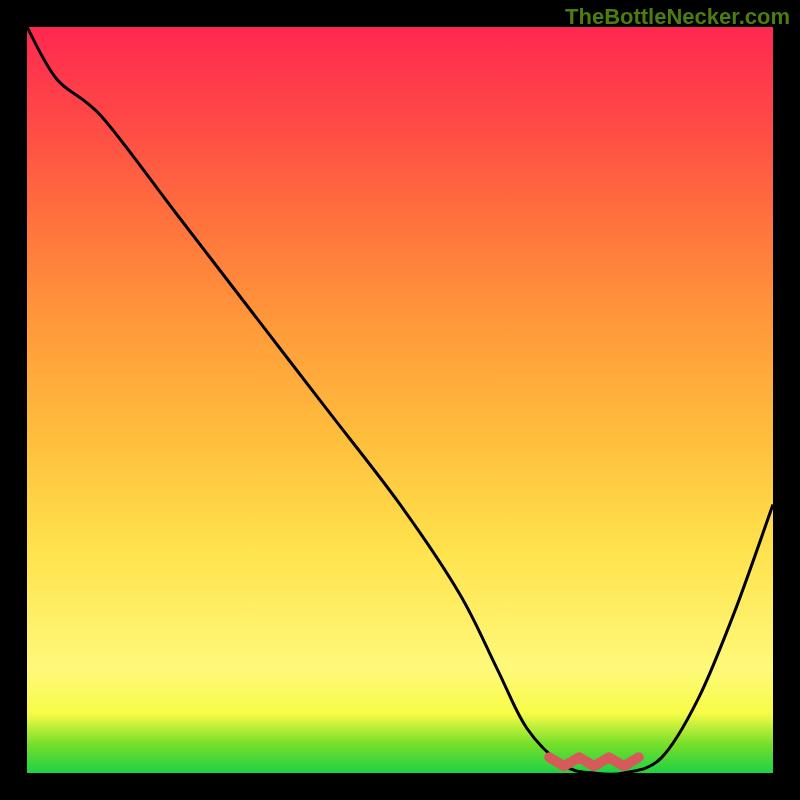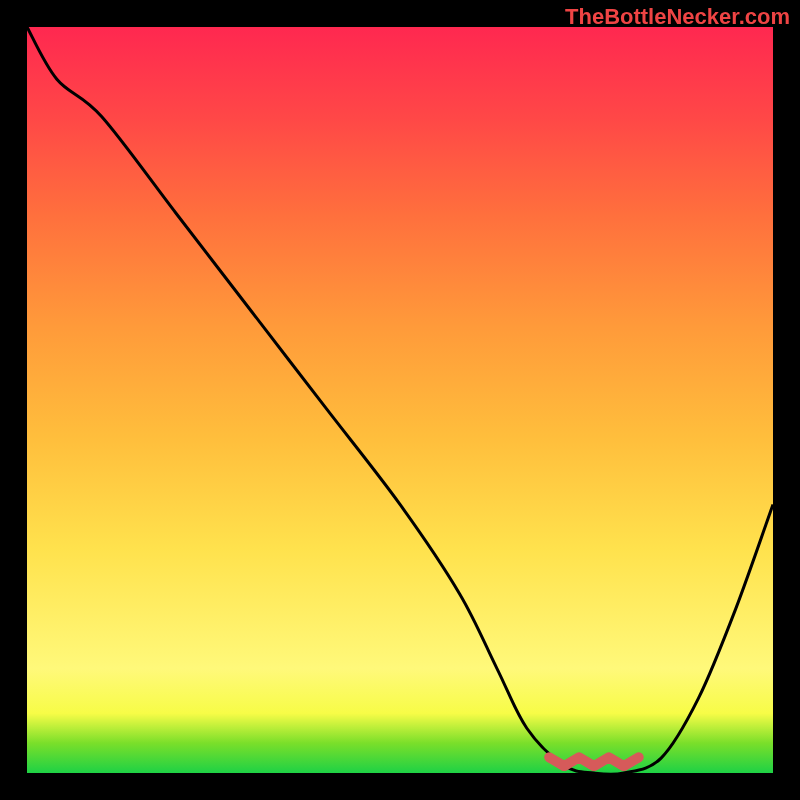--- a/index.html
+++ b/index.html
@@ -7,21 +7,21 @@
   .outer {
     width: 800px;
     height: 800px;
     background: #000;
     position: relative;
   }
   .attribution {
     position: absolute;
     top: 4px;
     right: 10px;
-    color: #ef4444;
+    color: #4d7c0f;
     font-family: Arial, Helvetica, sans-serif;
     font-size: 22px;
     font-weight: bold;
     letter-spacing: 0px;
   }
   .plot {
     position: absolute;
     left: 27px;
     top: 27px;
     width: 746px;

